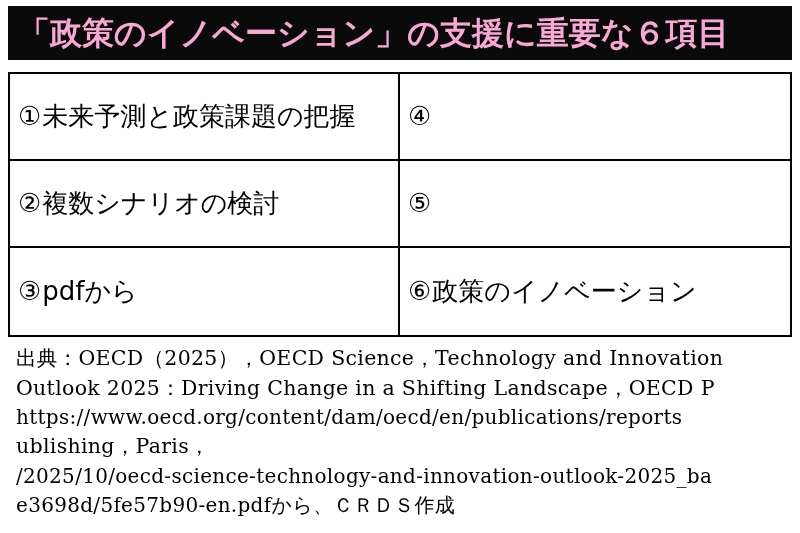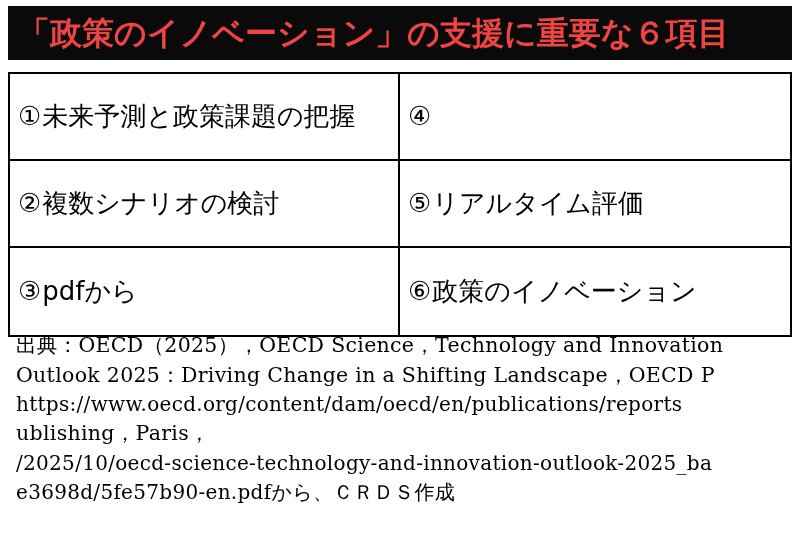--- a/index.html
+++ b/index.html
@@ -21,21 +21,21 @@
     box-sizing: border-box;
     background: #ffffff;
   }
   .title-bar {
     position: absolute;
     left: 8px;
     top: 6px;
     width: 784px;
     height: 54px;
     background: #0a0a0a;
-    color: #ef4444;
+    color: #f9a8d4;
     display: flex;
     align-items: center;
     padding-left: 10px;
     box-sizing: border-box;
   }
   .title-text {
     font-family: "DejaVu Sans", sans-serif;
     font-size: 32px;
     font-weight: 700;
     letter-spacing: 0px;
@@ -73,21 +73,21 @@
   .cell.row-last {
     border-bottom: none;
   }
   .cell .num {
     display: inline-block;
     margin-right: 1px;
   }
   .source-box {
     position: absolute;
     left: 8px;
-    top: 327px;
+    top: 340px;
     width: 784px;
     height: 182px;
     box-sizing: border-box;
     padding: 4px 8px 0 8px;
   }
   .source-line {
     font-family: "DejaVu Serif", serif;
     font-size: 20.5px;
     line-height: 1.45;
     letter-spacing: 0.3px;
@@ -117,21 +117,20 @@
       <span class="num">④</span>
     </div>
 
     <div class="cell">
       <span class="num">②</span>
       <span>複数シナリオの検討</span>
     </div>
 
     <div class="cell col-right">
       <span class="num">⑤</span>
-      <span>リアルタイム評価</span>
     </div>
 
     <div class="cell row-last">
       <span class="num">③</span>
       <span>pdfから</span>
     </div>
 
     <div class="cell col-right row-last">
       <span class="num">⑥</span>
       <span>政策のイノベーション</span>

